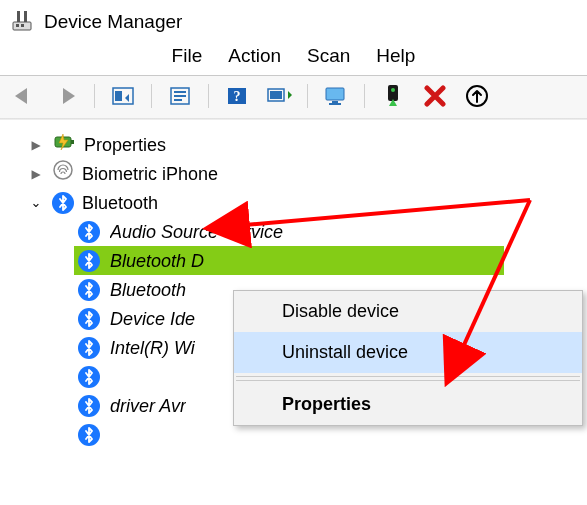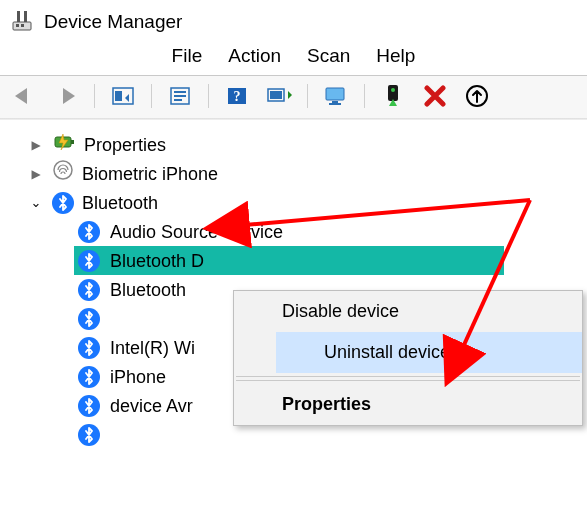--- a/index.html
+++ b/index.html
@@ -76,40 +76,39 @@
     display:flex; align-items:center; justify-content:center;
     color:#fff; font-weight:bold; font-size:14px;
     flex-shrink:0;
   }
   .child { padding-left: 46px; }
   .childrow {
     display:flex; align-items:center; gap:10px; height:29px;
     padding-left: 4px;
   }
   .childrow.selected {
-    background:#14b8a6;
-  }
-  .trunc { white-space:nowrap; overflow:hidden; }
+    background:#84cc16;
+  }
+  .trunc { white-space:nowrap; overflow:hidden;font-style:italic; }
   
   .ctxmenu {
     position:absolute;
     left: 233px;
     top: 290px;
     width: 350px;
     background:#f2f2f2;
     border:1px solid #bfbfbf;
     box-shadow: 3px 3px 6px rgba(0,0,0,.25);
     font-size: 18px;
   }
   .ctxitem {
     padding: 10px 14px 10px 48px;
   }
   .ctxitem.hover {
     background:#cfe5ff;
-    margin-left:42px;
   }
   .ctxsep {
     height:1px; background:#c9c9c9; margin:3px 2px;
   }
   .ctxitem.bold { font-weight:700; }
   
   .arrowlayer {
     position:absolute; left:0; top:0; pointer-events:none;
   }
 </style>
@@ -268,44 +267,44 @@
           </svg>
         </span>
       <span class="trunc">Bluetooth</span>
     </div>
     <div class="childrow">
       <span class="btcircle">
           <svg width="12" height="16" viewBox="0 0 12 16">
             <path d="M3 4 L9 12 L6 15 L6 1 L9 4 L3 12" fill="none" stroke="#fff" stroke-width="1.8" stroke-linejoin="round" stroke-linecap="round"></path>
           </svg>
         </span>
+      <span class="trunc">Device Ide</span>
     </div>
     <div class="childrow">
       <span class="btcircle">
           <svg width="12" height="16" viewBox="0 0 12 16">
             <path d="M3 4 L9 12 L6 15 L6 1 L9 4 L3 12" fill="none" stroke="#fff" stroke-width="1.8" stroke-linejoin="round" stroke-linecap="round"></path>
           </svg>
         </span>
       <span class="trunc">Intel(R) Wi</span>
     </div>
     <div class="childrow">
       <span class="btcircle">
           <svg width="12" height="16" viewBox="0 0 12 16">
             <path d="M3 4 L9 12 L6 15 L6 1 L9 4 L3 12" fill="none" stroke="#fff" stroke-width="1.8" stroke-linejoin="round" stroke-linecap="round"></path>
           </svg>
         </span>
-      <span class="trunc">iPhone</span>
-    </div>
-    <div class="childrow">
-      <span class="btcircle">
-          <svg width="12" height="16" viewBox="0 0 12 16">
-            <path d="M3 4 L9 12 L6 15 L6 1 L9 4 L3 12" fill="none" stroke="#fff" stroke-width="1.8" stroke-linejoin="round" stroke-linecap="round"></path>
-          </svg>
-        </span>
-      <span class="trunc">device Avr</span>
+    </div>
+    <div class="childrow">
+      <span class="btcircle">
+          <svg width="12" height="16" viewBox="0 0 12 16">
+            <path d="M3 4 L9 12 L6 15 L6 1 L9 4 L3 12" fill="none" stroke="#fff" stroke-width="1.8" stroke-linejoin="round" stroke-linecap="round"></path>
+          </svg>
+        </span>
+      <span class="trunc">driver Avr</span>
     </div>
     <div class="childrow">
       <span class="btcircle">
           <svg width="12" height="16" viewBox="0 0 12 16">
             <path d="M3 4 L9 12 L6 15 L6 1 L9 4 L3 12" fill="none" stroke="#fff" stroke-width="1.8" stroke-linejoin="round" stroke-linecap="round"></path>
           </svg>
         </span>
     </div>
   </div>
 </div>

